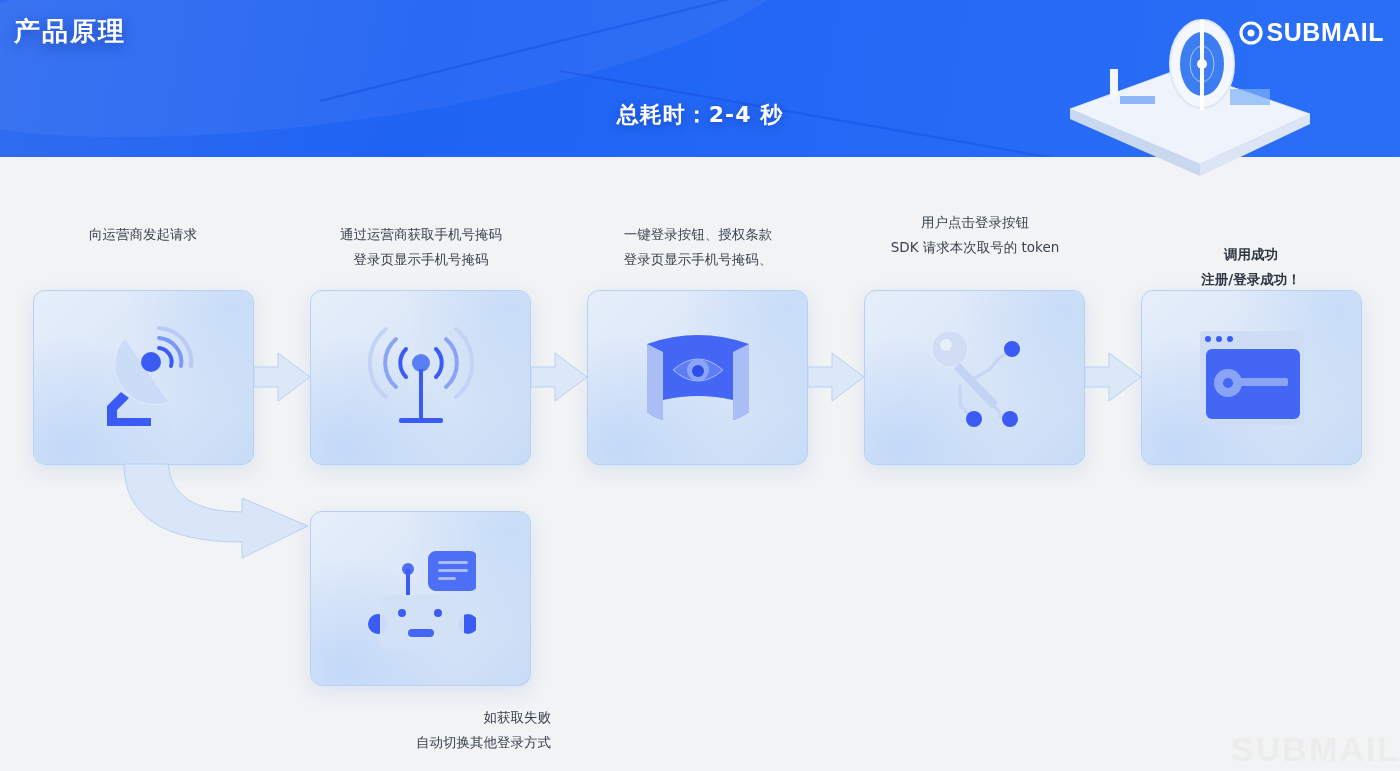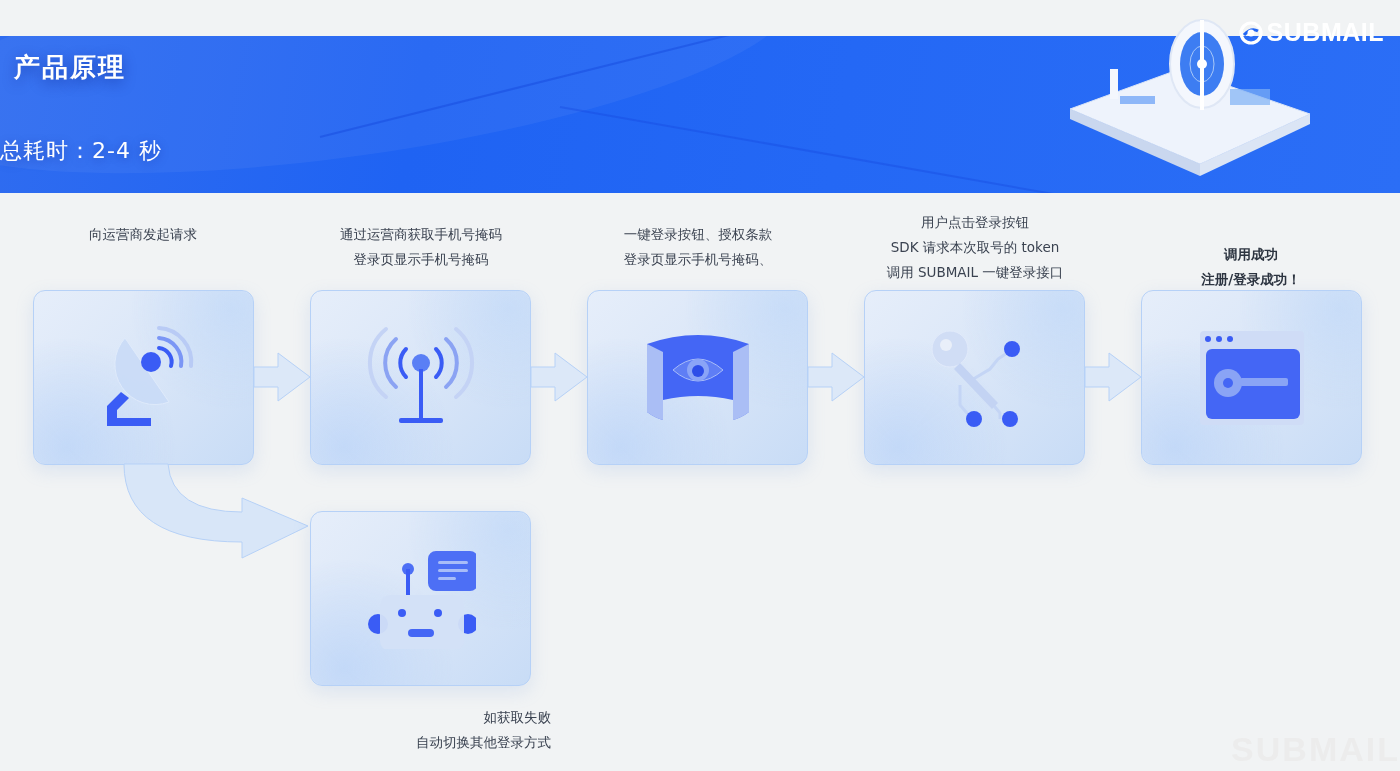--- a/index.html
+++ b/index.html
@@ -2,27 +2,26 @@
 <html><head>
 <meta charset="utf-8">
 <style>
   * { margin:0; padding:0; box-sizing:border-box; }
   html, body { width:1400px; height:771px; overflow:hidden; }
   body { background:#f1f3f4; font-family:"DejaVu Sans","Liberation Sans",sans-serif; position:relative; }
   .header {
     position:absolute; left:0; top:0; width:1400px; height:157px;
     background: linear-gradient(100deg, #2f6cf0 0%, #1f63f3 30%, #2468f5 60%, #2b6ef6 100%);
     overflow:hidden;
-    margin-top:36px;
   }
   .header .sweep1 { position:absolute; left:-100px; top:-80px; width:900px; height:200px; background:rgba(255,255,255,0.05); transform:rotate(-8deg); border-radius:50%; }
   .header .sweep2 { position:absolute; left:320px; top:100px; width:700px; height:2px; background:rgba(20,70,220,0.45); transform:rotate(-14deg); transform-origin:left; }
   .header .sweep3 { position:absolute; left:560px; top:70px; width:560px; height:2px; background:rgba(20,70,220,0.35); transform:rotate(10deg); transform-origin:left; }
   .page-title { position:absolute; left:14px; top:14px; font-size:26px; font-weight:bold; color:#fff; letter-spacing:2px; text-shadow:0 4px 14px rgba(0,20,120,0.45); }
-  .total-time { position:absolute; left:0; width:1400px; top:100px; font-size:22px; font-weight:normal; color:#fff; letter-spacing:1px; text-shadow:0 2px 10px rgba(0,20,120,0.35); }
+  .total-time { position:absolute; left:0; width:1400px; top:100px; text-align:center; font-size:22px; font-weight:bold; color:#fff; letter-spacing:1px; text-shadow:0 2px 10px rgba(0,20,120,0.35); }
   .brand { position:absolute; right:16px; top:18px; display:flex; align-items:center; gap:4px; color:#fff; font-family:"Liberation Sans",sans-serif; font-size:25px; font-weight:bold; letter-spacing:0.5px; z-index:3; }
   .brand-logo { width:24px; height:24px; }
   .hero { position:absolute; left:1070px; top:14px; width:250px; height:170px; z-index:2; }
 
   .step-text { position:absolute; width:260px; text-align:center; font-size:13.5px; line-height:25px; color:#3a4250; }
   .step-text.bold { font-weight:bold; color:#2c3440;margin-top:20px; }
   .card {
     position:absolute; width:221px; height:175px; border-radius:12px;
     border:1px solid #b6d1f7;
     background: linear-gradient(135deg, #e6eefa 0%, #dbe7f8 45%, #c8dcf6 100%);
@@ -75,21 +74,20 @@
   <div>通过运营商获取手机号掩码</div>
   <div>登录页显示手机号掩码</div>
 </div>
 <div class="step-text" style="left:568px;top:222px;">
   <div>一键登录按钮、授权条款</div>
   <div>登录页显示手机号掩码、</div>
 </div>
 <div class="step-text" style="left:845px;top:210px;">
   <div>用户点击登录按钮</div>
   <div>SDK 请求本次取号的 token</div>
-  <div>调用 SUBMAIL 一键登录接口</div>
 </div>
 <div class="step-text bold" style="left:1121px;top:222px;">
   <div>调用成功</div>
   <div>注册/登录成功！</div>
 </div>
 
 <div class="card" style="left:33px;top:290px;">
   <svg width="110" height="120" viewBox="0 0 110 120">
     <path d="M18 108 L18 88 L32 74 L40 80 L28 92 L28 100 L62 100 L62 108 Z" fill="#3a5cf5"></path>
     <path d="M36 20 A40 40 0 0 0 80 84 Z" fill="#c9dbf7" opacity="0.85" stroke="#e0ebfb"></path>

